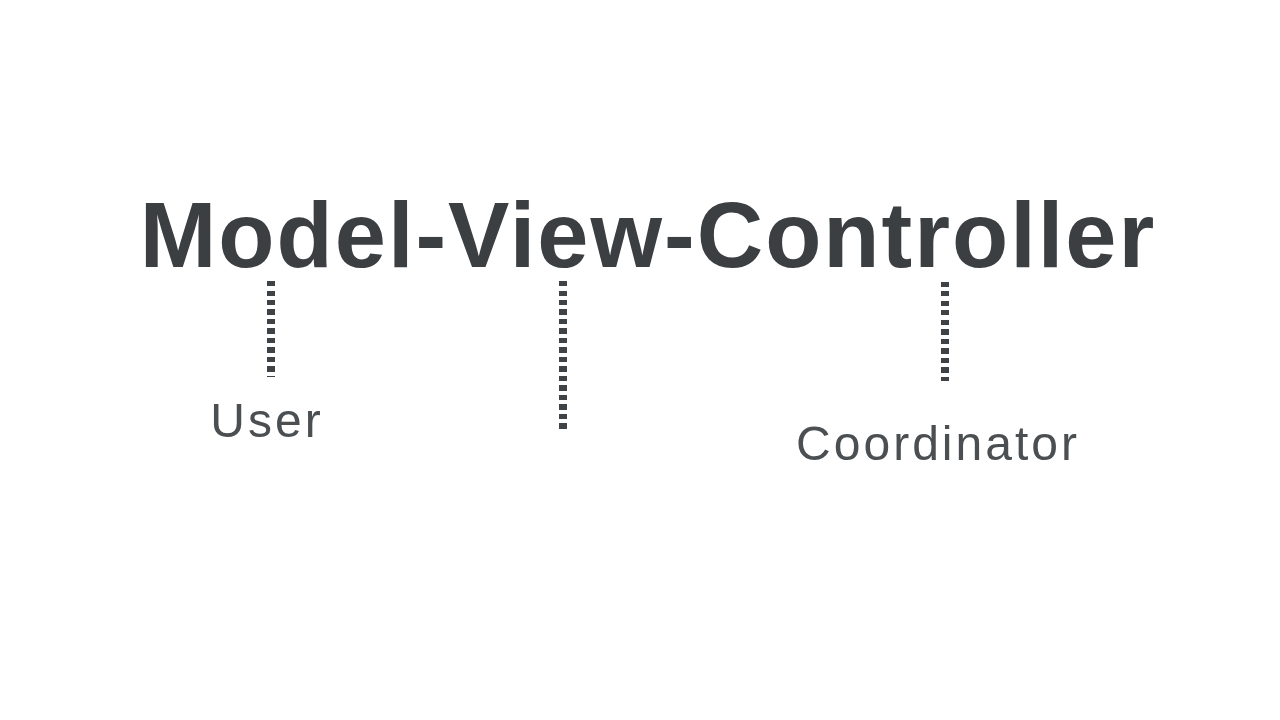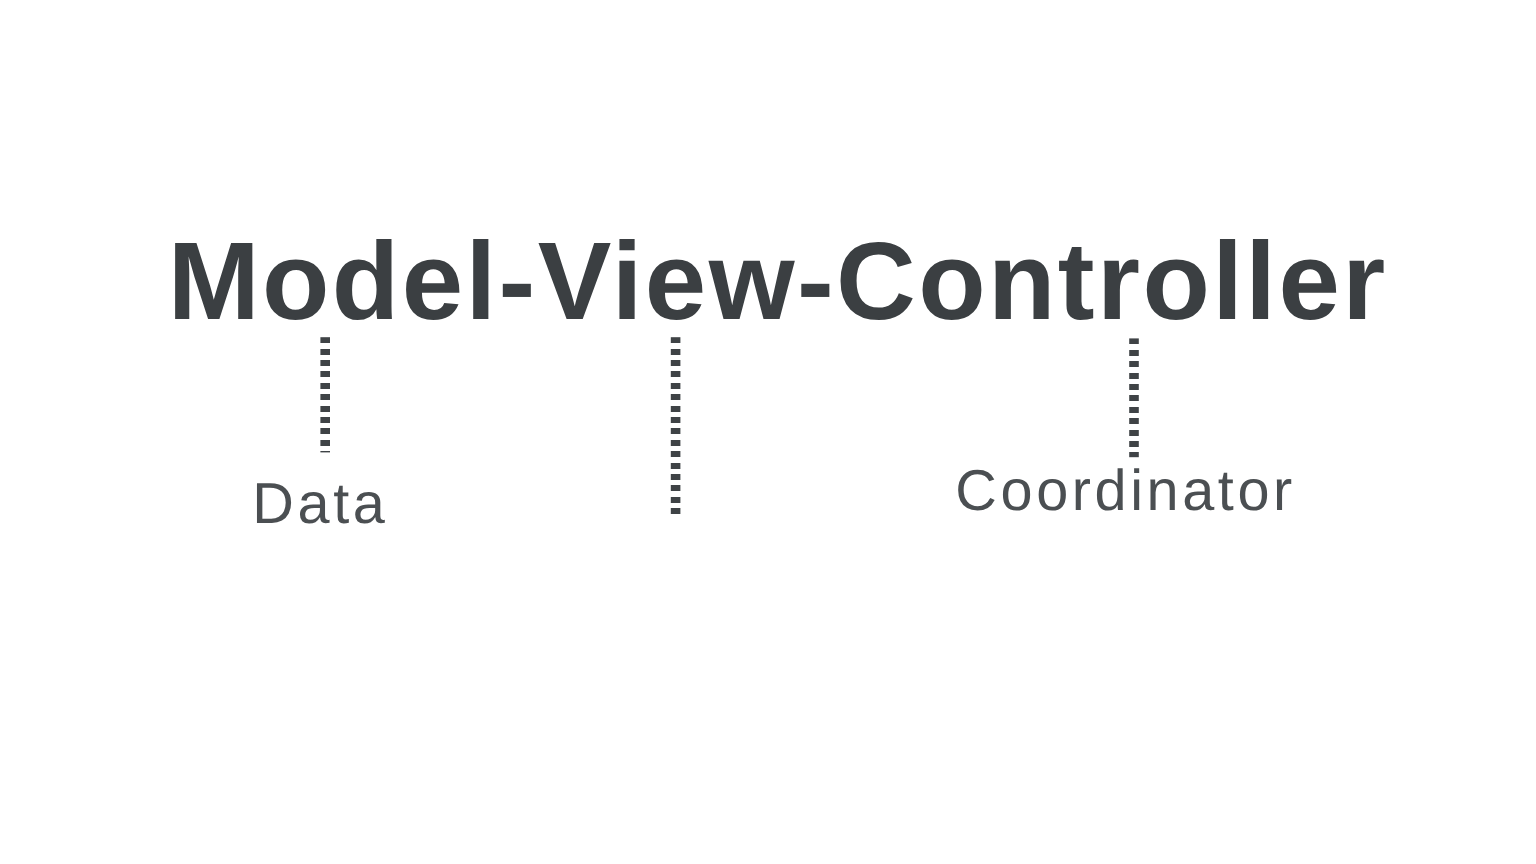--- a/index.html
+++ b/index.html
@@ -53,33 +53,33 @@
     transform: translateX(-50%);
     white-space: nowrap;
     font-size: 48px;
     line-height: 1;
     font-weight: 400;
     letter-spacing: 3px;
     color: var(--label-ink);
   }
   .label.l-data        { left: 259px; top: 385px; }
   .label.l-ui          { left: 544px; top: 435px; }
-  .label.l-coordinator { left: 930px; top: 374px; }
+  .label.l-coordinator { left: 930px; top: 408px; }
 </style>
 </head>
 <body>
 
 <div class="stage">
 
   <h1 class="title">Model-View-Controller</h1>
 
   <div class="connector c-model"></div>
 
   <div class="connector c-view"></div>
 
   <div class="connector c-controller"></div>
 
-  <div class="label l-data">Data</div>
+  <div class="label l-data">User</div>
 
 
   <div class="label l-coordinator">Coordinator</div>
 
 </div>
 
 </body></html>

